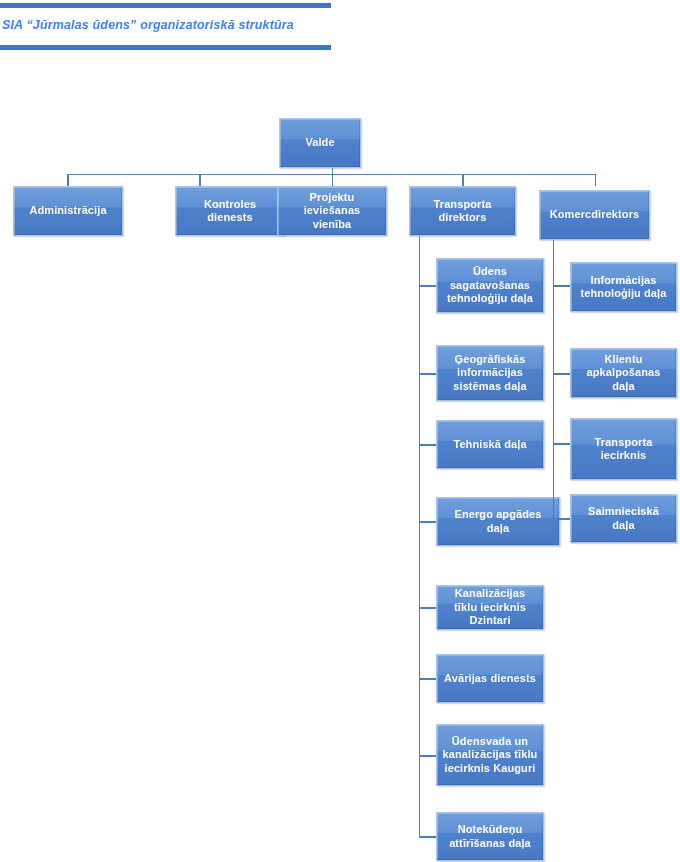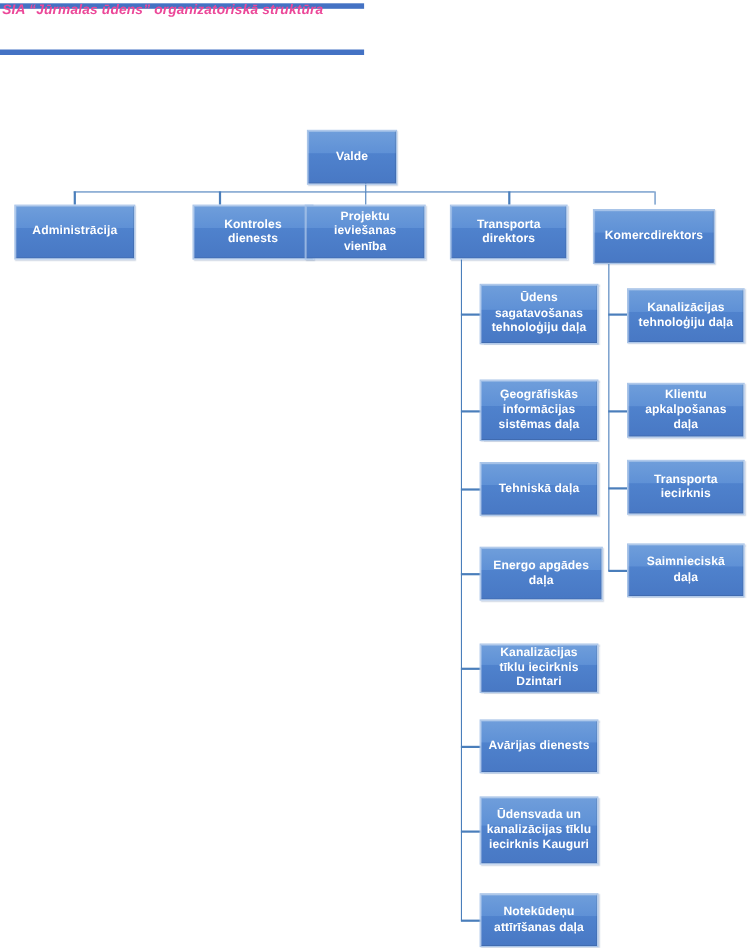--- a/index.html
+++ b/index.html
@@ -30,27 +30,27 @@
     width: 331px;
     height: 5px;
     background: #4472c4;
   }
   #rule-top { top: 3px; }
   #rule-bottom { top: 45px; }
 
   #doc-title {
     position: absolute;
     left: 2px;
-    top: 2px;
+    top: 18px;
     width: 480px;
     font-size: 12.5px;
     font-style: italic;
     font-weight: 600;
     letter-spacing: 0.15px;
-    color: #ec4899;
+    color: #3b82f6;
     white-space: nowrap;
   }
 
   
   #org-chart {
     position: absolute;
     left: 0;
     top: 0;
     width: 680px;
     height: 862px;
@@ -147,21 +147,21 @@
   </div>
 
   <div class="node" style="left:436px; top:345px; width:108px; height:56px;">
     <span>Ģeogrāfiskās informācijas sistēmas daļa</span>
   </div>
 
   <div class="node" style="left:436px; top:420px; width:108px; height:49px;align-items:center;">
     <span>Tehniskā daļa</span>
   </div>
 
-  <div class="node" style="left:436px; top:497px; width:112px; height:49px;">
+  <div class="node" style="left:436px; top:497px; width:124px; height:49px;">
     <span>Energo apgādes daļa</span>
   </div>
 
   <div class="node" style="left:436px; top:585px; width:108px; height:45px;">
     <span>Kanalizācijas tīklu iecirknis Dzintari</span>
   </div>
 
   <div class="node" style="left:436px; top:654px; width:108px; height:49px;">
     <span>Avārijas dienests</span>
   </div>
@@ -175,28 +175,28 @@
   </div>
 
   <div class="conn conn-v" style="left:552.5px; top:240px; height:279px;"></div>
 
   <div class="conn conn-h" style="left:552.5px; top:285px; width:18px;"></div>
   <div class="conn conn-h" style="left:552.5px; top:373px; width:18px;"></div>
   <div class="conn conn-h" style="left:552.5px; top:443px; width:18px;"></div>
   <div class="conn conn-h" style="left:552.5px; top:518px; width:18px;"></div>
 
   <div class="node" style="left:570px; top:262px; width:107px; height:50px;">
-    <span>Kanalizācijas tehnoloģiju daļa</span>
+    <span>Informācijas tehnoloģiju daļa</span>
   </div>
 
   <div class="node" style="left:570px; top:348px; width:107px; height:50px;">
     <span>Klientu apkalpošanas daļa</span>
   </div>
 
-  <div class="node" style="left:570px; top:418px; width:107px; height:50px;">
+  <div class="node" style="left:570px; top:418px; width:107px; height:62px;">
     <span>Transporta iecirknis</span>
   </div>
 
   <div class="node" style="left:570px; top:494px; width:107px; height:49px;">
     <span>Saimnieciskā daļa</span>
   </div>
 
 </div>
 
 </body></html>

